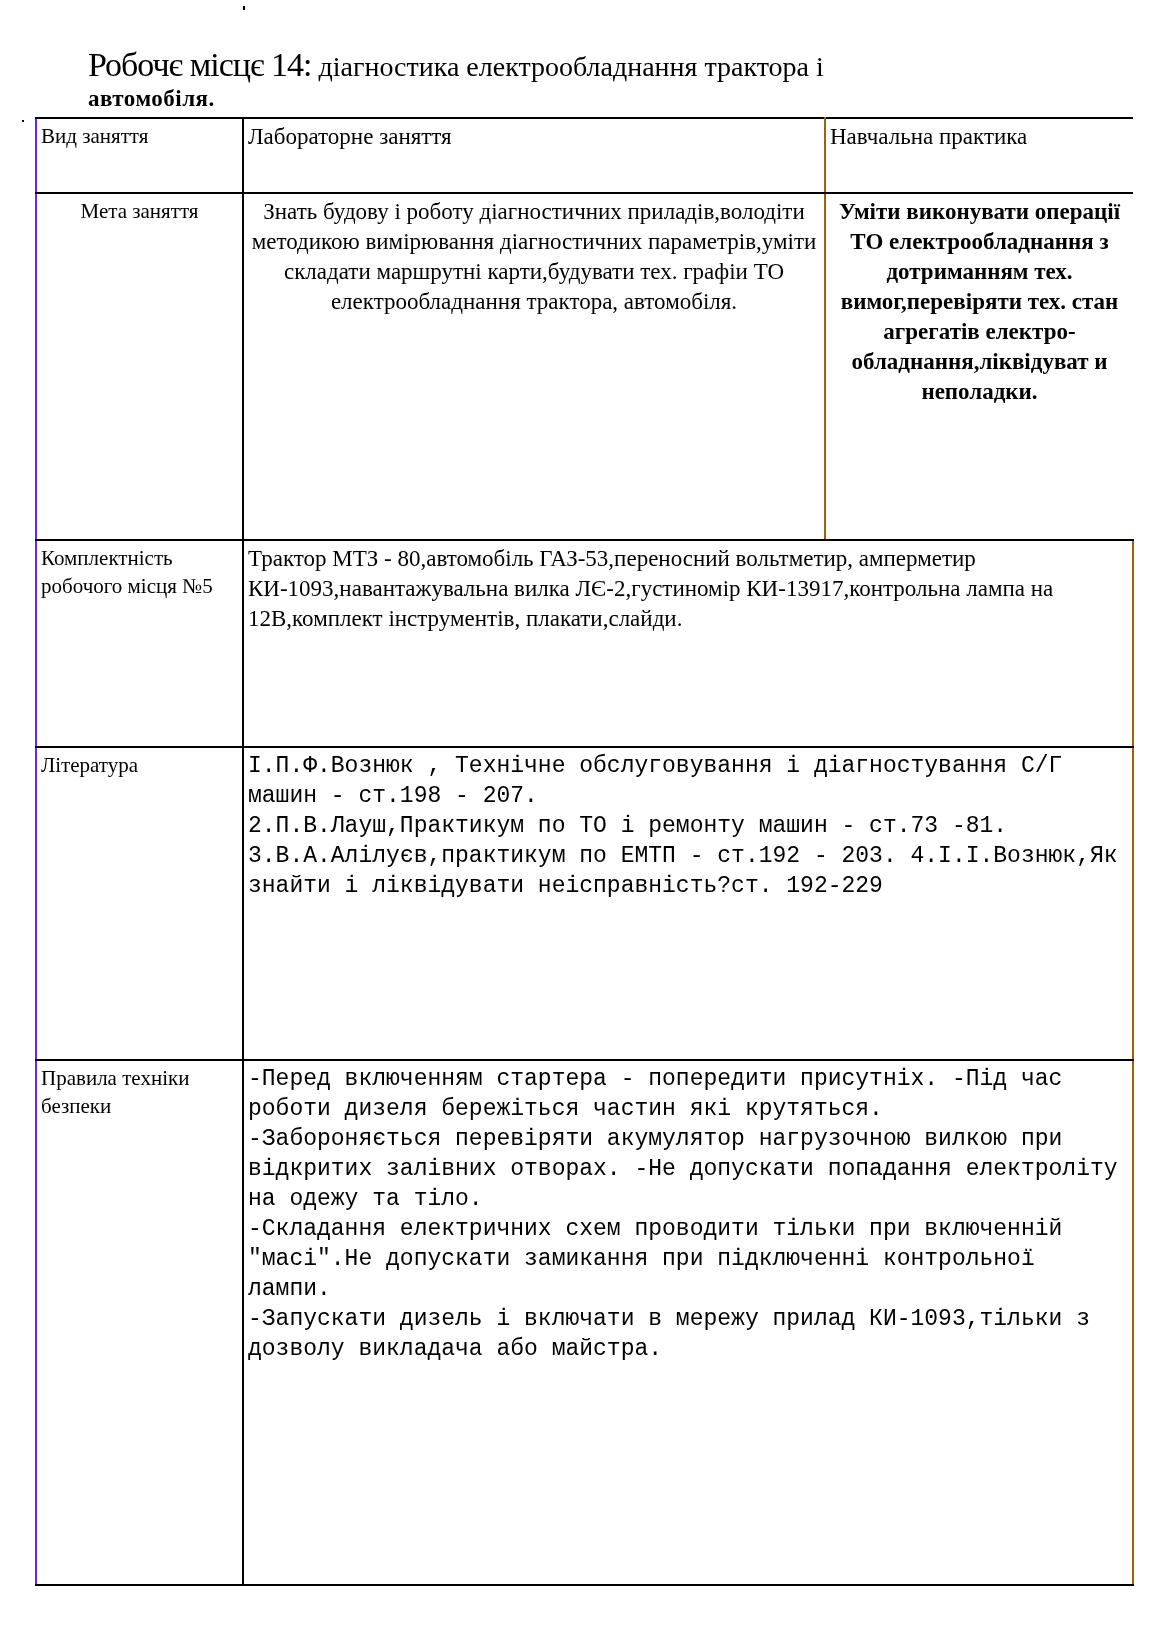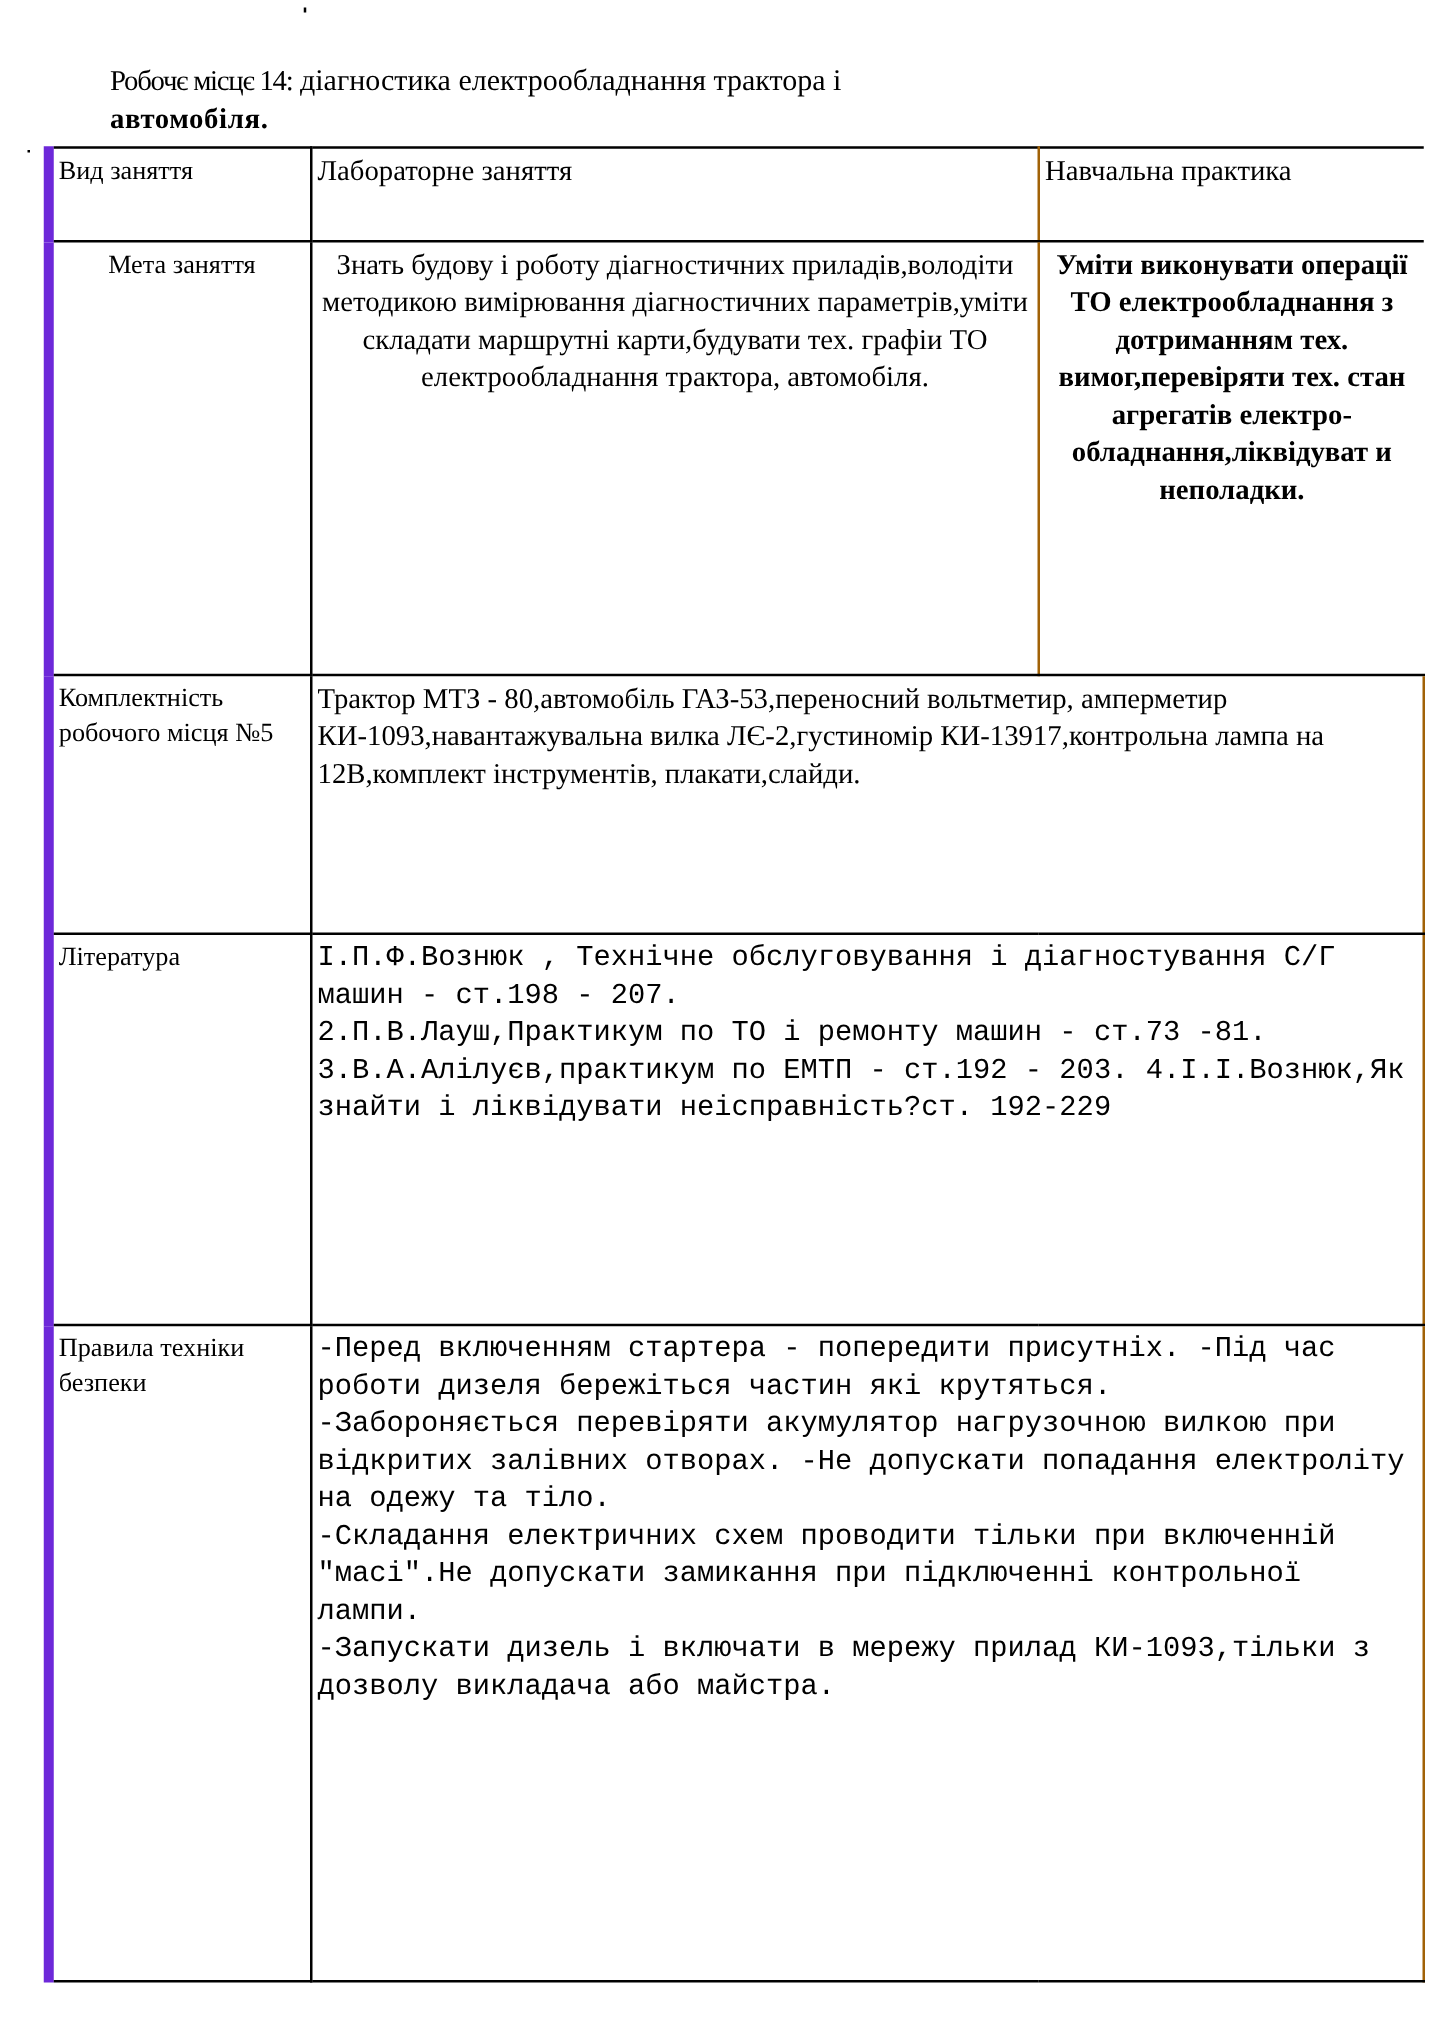--- a/index.html
+++ b/index.html
@@ -17,26 +17,26 @@
     }
     .title {
       position: absolute;
       left: 88px;
       top: 50px;
       width: 1000px;
       font-size: 24px;
       line-height: 30px;
     }
     .title .lead {
-      font-size: 23px;
+      font-size: 34px;
       letter-spacing: -1px;
       text-align: right;
     }
     .title .rest {
-      font-size: 24px;
+      font-size: 28px;
       font-family: Liberation Serif, serif;
     }
     .title .bold {
       font-weight: bold;
       font-size: 23px;
       letter-spacing: 0.5px;
     }
     table.sheet {
       position: absolute;
       left: 35px;
@@ -48,21 +48,21 @@
     table.sheet td {
       vertical-align: top;
       padding: 3px 4px 0 4px;
       border-top: 2px solid #000;
       border-bottom: 2px solid #000;
       font-size: 23px;
       line-height: 30px;
       word-wrap: break-word;
     }
     table.sheet td.c1 {
-      border-left: 8px solid #6d28d9;
+      border-left: 2px solid #6d28d9;
       border-right: 2px solid #000;
       font-size: 21px;
       line-height: 28px;
       width: 197px;
     }
     table.sheet td.c2 {
       border-right: 2px solid #a16207;
       width: 572px;
     }
     table.sheet td.c3 {

